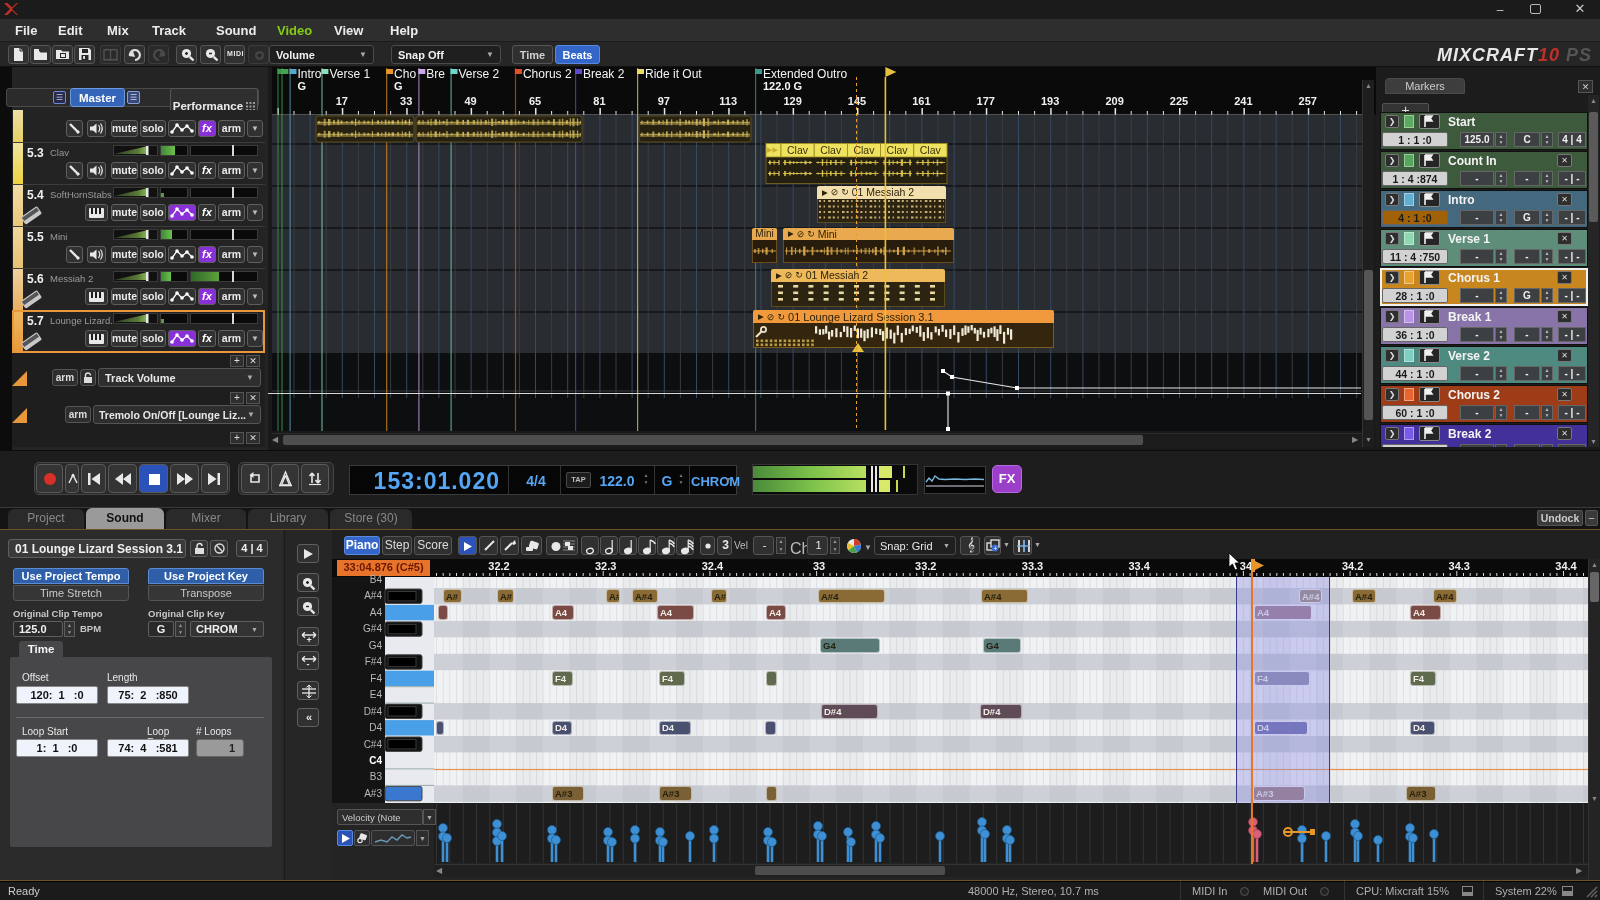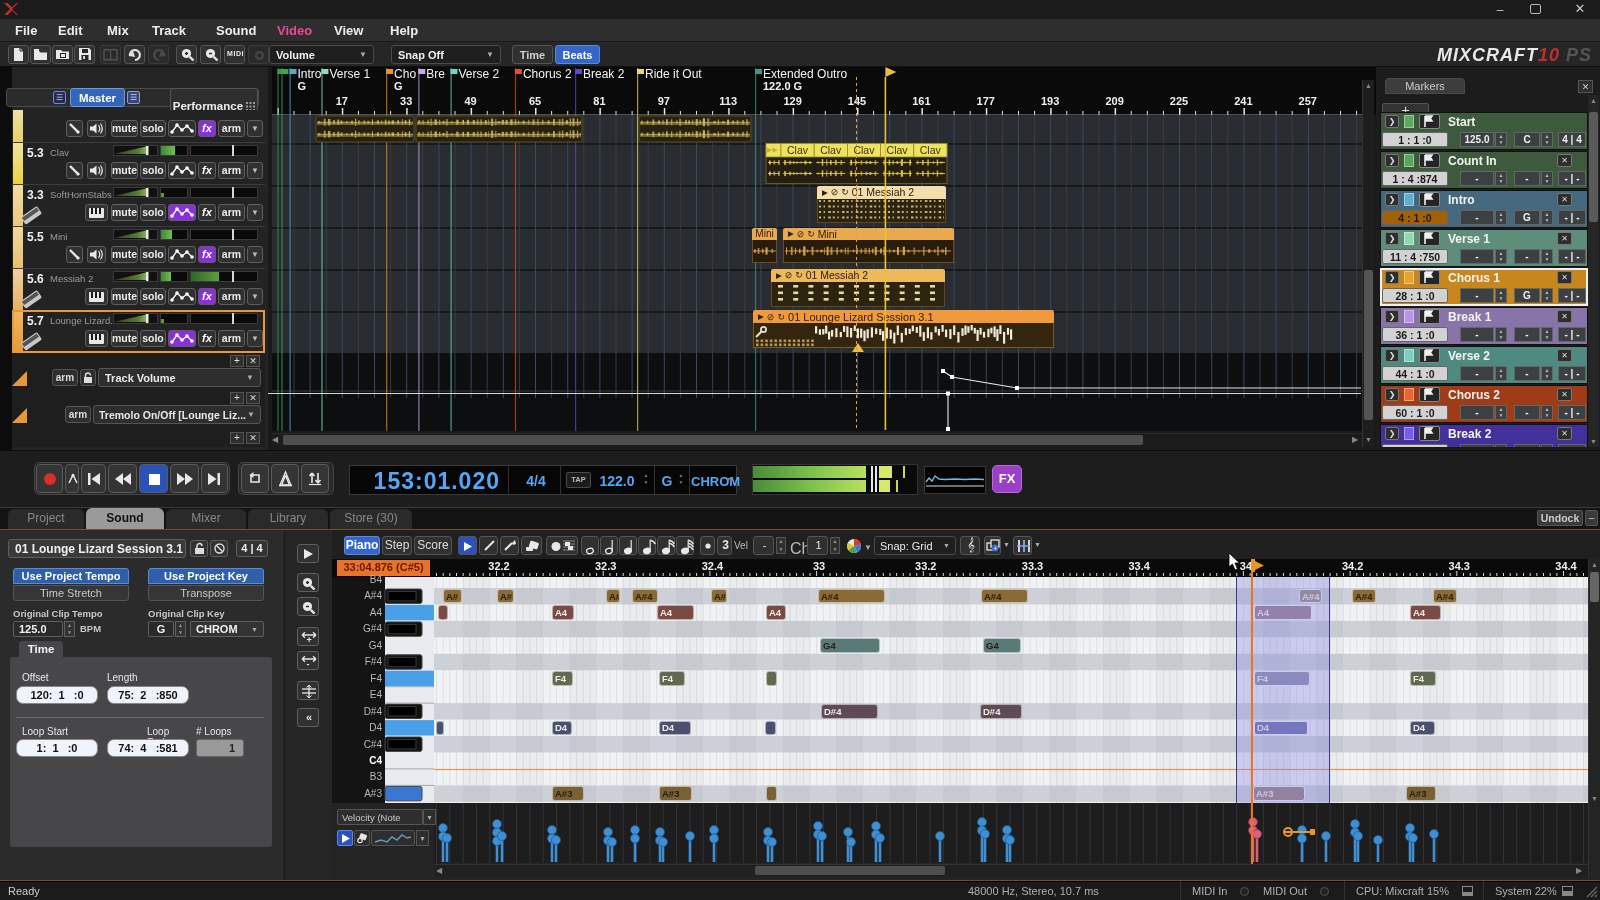--- a/index.html
+++ b/index.html
@@ -1,35 +1,35 @@
 <!DOCTYPE html>
 <html><head><meta charset="utf-8"><style>
 *{margin:0;padding:0;box-sizing:border-box;font-family:"Liberation Sans",sans-serif;}
 html,body{width:1600px;height:900px;background:#141414;overflow:hidden;}
 #root{position:relative;width:1600px;height:900px;background:#141414;}
 div{position:absolute;}
-.wfield{background:#eef3fc;border:1px solid #888;border-radius:7px;color:#111;
+.wfield{background:#eef3fc;border:1px solid #888;border-radius:2px;color:#111;
  font-size:11px;font-weight:bold;display:flex;align-items:center;justify-content:center;white-space:pre;}
 svg{position:absolute;overflow:visible;}
 </style></head><body>
 <div id="root">
     <div style="left:0px;top:0px;width:1600px;height:19px;background:#1b1b1b;"></div>
     <svg style="left:4px;top:3px" width="14" height="13">
 <path d="M0 0 L6 6 L0 12 L3.5 12 L8 7.5 L12.5 12 L14 12 L8 6 L14 0 L12.5 0 L8 4.5 L3.5 0 Z" fill="#c03028"></path>
 </svg>
     <div style="left:1490px;top:3px;width:20px;height:13px;color:#c8c8c8;font-size:12px;text-align:center;">–</div>
     <div style="left:1530px;top:4px;width:11px;height:10px;border:1.5px solid #b8b8b8;border-radius:2px;"></div>
     <div style="left:1570px;top:1px;width:20px;height:15px;color:#c8c8c8;font-size:13px;text-align:center;">✕</div>
     <div style="left:0px;top:19px;width:1600px;height:23px;background:#2e2e2e;border-bottom:1px solid #1a1a1a;"></div>
     <div style="left:15px;top:23px;height:16px;color:#ececec;font-size:13px;font-weight:bold;">File</div>
     <div style="left:58px;top:23px;height:16px;color:#ececec;font-size:13px;font-weight:bold;">Edit</div>
     <div style="left:107px;top:23px;height:16px;color:#ececec;font-size:13px;font-weight:bold;">Mix</div>
     <div style="left:152px;top:23px;height:16px;color:#ececec;font-size:13px;font-weight:bold;">Track</div>
     <div style="left:216px;top:23px;height:16px;color:#ececec;font-size:13px;font-weight:bold;">Sound</div>
-    <div style="left:277px;top:23px;height:16px;color:#ec4899;font-size:13px;font-weight:bold;">Video</div>
+    <div style="left:277px;top:23px;height:16px;color:#84cc16;font-size:13px;font-weight:bold;">Video</div>
     <div style="left:334px;top:23px;height:16px;color:#ececec;font-size:13px;font-weight:bold;">View</div>
     <div style="left:390px;top:23px;height:16px;color:#ececec;font-size:13px;font-weight:bold;">Help</div>
     <div style="left:0px;top:42px;width:1600px;height:25px;background:#262626;border-bottom:1px solid #111;"></div>
     <div style="left:8px;top:45px;width:21px;height:19px;background:#313131;border:1px solid #555;border-radius:3px;">
       <svg width="11" height="13" style="left:4px;top:2px">
         <path d="M1 0 H7 L10 3 V13 H1 Z" fill="#e8e8e8"></path>
         <path d="M7 0 L7 3 L10 3" fill="none" stroke="#262626"></path>
       </svg>
     </div>
     <div style="left:30px;top:45px;width:21px;height:19px;background:#313131;border:1px solid #555;border-radius:3px;">
@@ -198,21 +198,21 @@
         <circle cx="11" cy="7" r="1.8" fill="#fff"></circle>
         <circle cx="16" cy="3" r="1.8" fill="#fff"></circle>
         <circle cx="21" cy="8" r="1.8" fill="#fff"></circle>
       </svg>
     </div>
     <div style="left:198px;top:162px;width:18px;height:17px;background:#313131;border:1px solid #5f5f5f;border-radius:3px;color:#fff;font-size:11px;font-style:italic;font-weight:bold;text-align:center;line-height:15px;">fx</div>
     <div style="left:218px;top:162px;width:27px;height:17px;background:#313131;border:1px solid #5f5f5f;border-radius:3px;color:#ececec;font-size:10.5px;font-weight:bold;text-align:center;line-height:15px;">arm</div>
     <div style="left:247px;top:162px;width:16px;height:17px;background:#313131;border:1px solid #5f5f5f;border-radius:3px;color:#bbb;font-size:8px;text-align:center;line-height:16px;">▼</div>
     <div style="left:12px;top:185px;width:253px;height:42px;background:#232323;border-bottom:1px solid #3c3c3c;"></div>
     <div style="left:13px;top:185px;width:10px;height:41px;background:linear-gradient(180deg,#f0dca8,#ecc878);"></div>
-    <div style="left:27px;top:188px;width:30px;height:13px;color:#f0f0f0;font-size:12px;font-weight:bold;">3.3</div>
+    <div style="left:27px;top:188px;width:30px;height:13px;color:#f0f0f0;font-size:12px;font-weight:bold;">5.4</div>
     <div style="left:50px;top:189px;width:120px;height:12px;color:#9a9a9a;font-size:9.5px;white-space:nowrap;">SoftHornStabs</div>
     <div style="left:113px;top:187px;width:45px;height:11px;background:#111;border:1px solid #3a3a3a;"></div>
     <svg style="left:114px;top:188px" width="43" height="9">
       <defs>
         <linearGradient id="g185" x1="0" y1="0" x2="1" y2="0">
           <stop offset="0" stop-color="#2e3a22"></stop>
           <stop offset="0.7" stop-color="#5a7a38"></stop>
           <stop offset="1" stop-color="#8ec058"></stop>
         </linearGradient>
       </defs>

